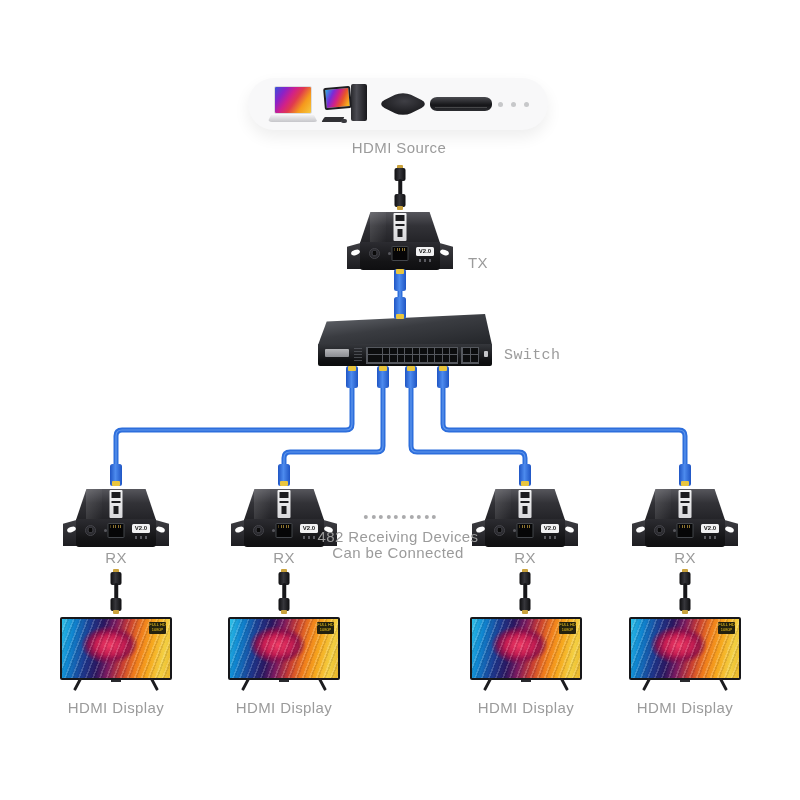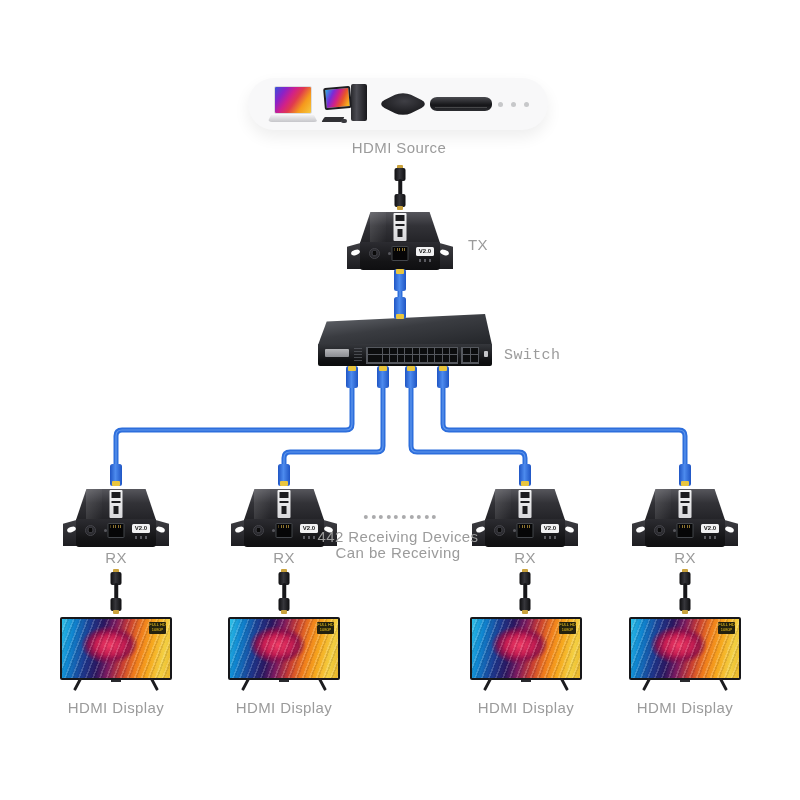--- a/index.html
+++ b/index.html
@@ -176,21 +176,21 @@
     <div class="flange l"></div>
     <div class="flange r"></div>
     <div class="front">
       <div class="dc"></div>
       <div class="led"></div>
       <div class="rj45"></div>
       <div class="v2">V2.0</div>
       <div class="udots"></div>
     </div>
   </div>
-  <div class="lbl" style="left:468px; top:236px;">TX</div>
+  <div class="lbl" style="left:468px; top:254px;">TX</div>
 
   <div class="eplug gold-top" style="left:400px; top:269px;"></div>
   <div class="eplug gold-bottom" style="left:400px; top:297px;"></div>
 
   <div class="switch">
     <div class="sw-top"></div>
     <div class="sw-front">
       <div class="brand"></div>
       <div class="leds"></div>
       <div class="ports"></div>
@@ -291,22 +291,22 @@
       <span></span>
       <span></span>
       <span></span>
       <span></span>
       <span></span>
       <span></span>
       <span></span>
       <span></span>
       <span></span>
   </div>
-  <div class="lbl center" style="left:398px; top:528px;">442 Receiving Devices</div>
-  <div class="lbl center" style="left:398px; top:544px;">Can be Receiving</div>
+  <div class="lbl center" style="left:398px; top:528px;">482 Receiving Devices</div>
+  <div class="lbl center" style="left:398px; top:544px;">Can be Connected</div>
 
   <div class="hdmi-cable" style="left:116px; top:569px;">
       <div class="tip t"></div>
       <div class="plug t"></div>
       <div class="wire"></div>
       <div class="plug b"></div>
       <div class="tip b"></div>
     </div>
   <div class="hdmi-cable" style="left:284px; top:569px;">
       <div class="tip t"></div>

